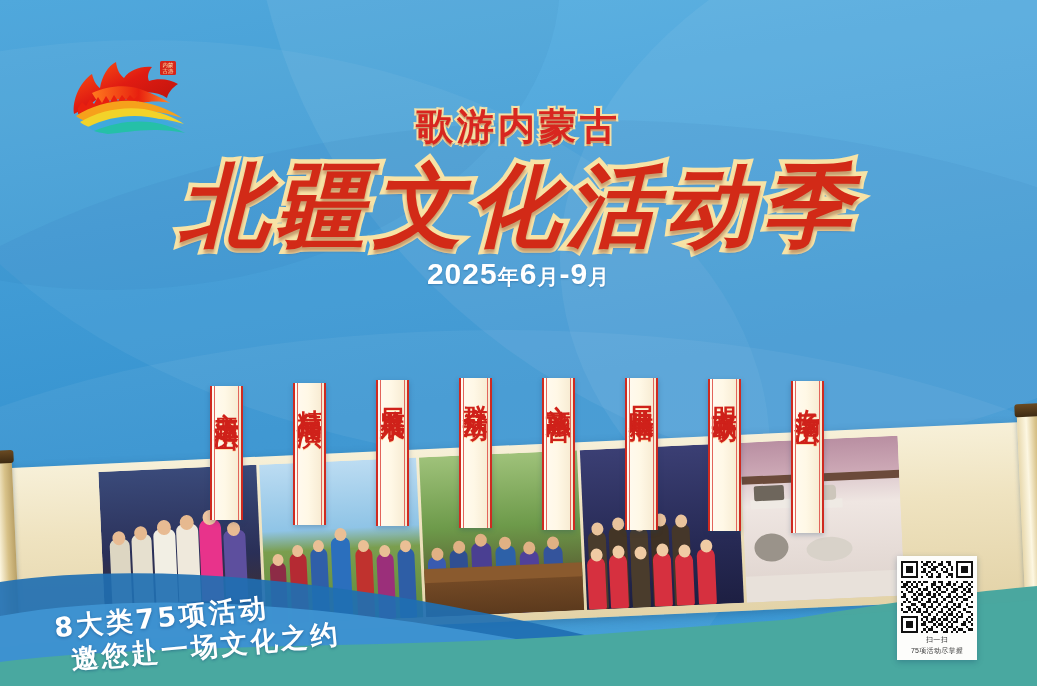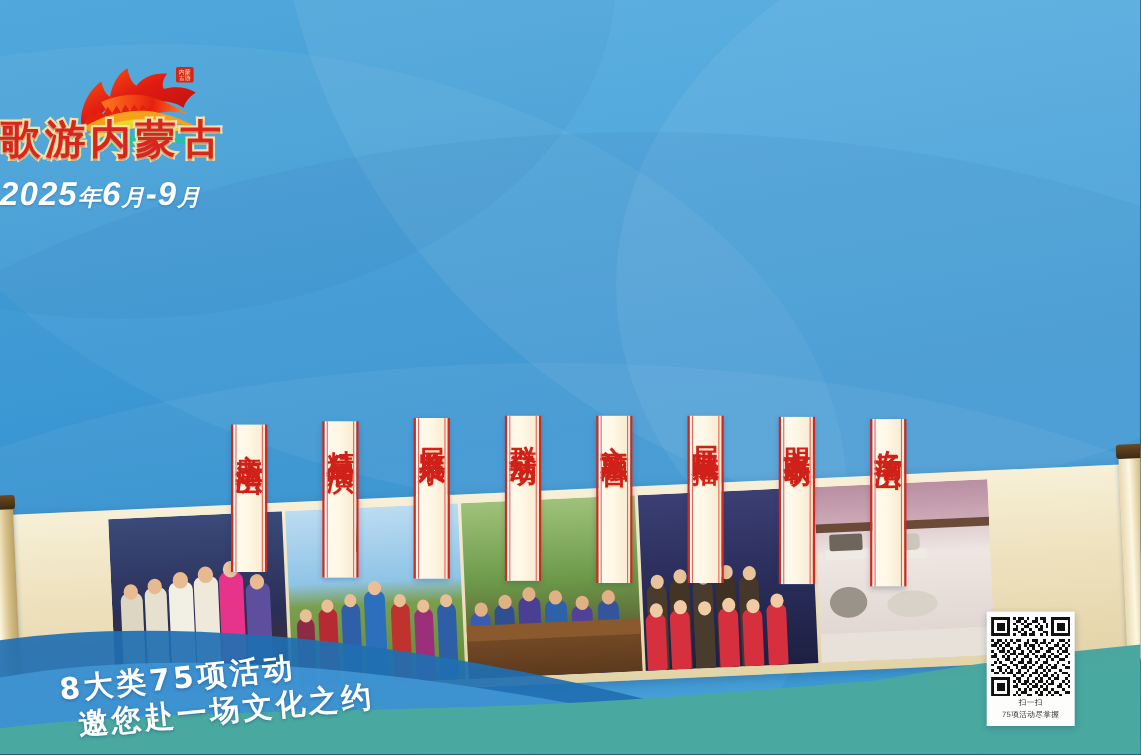--- a/index.html
+++ b/index.html
@@ -17,21 +17,21 @@
   .arc2{width:1400px;height:1250px;left:250px;top:-760px;background:rgba(255,255,255,0.07);}
   .arc3{width:1250px;height:820px;left:-480px;top:40px;background:rgba(255,255,255,0.05);}
   .arc4{width:1700px;height:900px;left:-260px;top:120px;background:rgba(10,80,140,0.055);}
   .arc5{width:1100px;height:760px;left:560px;top:-120px;background:rgba(255,255,255,0.06);}
   .arc6{width:1600px;height:700px;left:-300px;top:330px;background:rgba(255,255,255,0.05);}
   .arc7{width:900px;height:620px;left:-340px;top:-330px;background:rgba(10,80,140,0.05);}
 
   
   .logo{position:absolute;left:64px;top:48px;width:124px;height:86px;}
   
-  .headline{position:absolute;left:0;top:108px;width:1037px;}
+  .headline{position:absolute;left:0;top:108px;width:1037px;text-align:center;}
   .title-small{
     font-size:37px;font-weight:bold;letter-spacing:4px;
     color:#d8261f;
     -webkit-text-stroke:4px #f5e2a8;paint-order:stroke fill;
     text-shadow:0 2px 1px rgba(120,20,10,.35);
     line-height:1;
   }
   .title-big{
     margin-top:12px;
     font-family:"DejaVu Serif","Liberation Serif",serif;
@@ -40,23 +40,22 @@
     -webkit-text-stroke:9px #f7e3a6;paint-order:stroke fill;
     line-height:1.08;
     text-shadow:0 4px 3px rgba(110,25,10,.35);
     font-style:italic;
   }
   .place{
     margin-top:24px;color:#ffffff;font-size:21px;letter-spacing:7px;font-weight:500;
     text-shadow:0 1px 2px rgba(20,70,120,.35);
   }
   .date{
-    margin-top:15px;color:#ffffff;font-size:30px;font-weight:bold;letter-spacing:1px;
+    margin-top:3px;color:#ffffff;font-size:30px;font-weight:bold;letter-spacing:1px;
     text-shadow:0 1px 2px rgba(20,70,120,.35);
-    font-style:italic;
   }
   .date .cn{font-size:21px;}
 
   
   .banners{position:absolute;left:0;top:0;width:1037px;height:686px;pointer-events:none;}
   .vbanner{
     position:absolute;width:33px;pointer-events:auto;
     background:linear-gradient(90deg,#fffaf0 0%,#fff8e6 45%,#f6e9cf 100%);
     border-left:2px solid #cf2a20;border-right:2px solid #cf2a20;
     box-shadow:0 2px 5px rgba(20,60,100,.28);
@@ -176,20 +175,21 @@
       <rect x="96" y="13" width="16" height="14" rx="1.5" fill="#d6251a"></rect>
       <g fill="#ffe9b0" font-size="5.4" font-family="DejaVu Serif, serif">
         <text x="98.5" y="19">内蒙</text>
         <text x="98.5" y="25">古游</text>
       </g>
     </svg>
   </div>
 
   <div class="headline">
     <div class="title-small">歌游内蒙古</div>
+    <div class="title-big">北疆文化活动季</div>
     <div class="date">
       <span>2025</span><span class="cn">年</span><span>6</span><span class="cn">月</span><span>-</span><span>9</span><span class="cn">月</span>
     </div>
   </div>
 
   <div class="scroll">
     <div class="scroll-inner">
       <div class="scroll-paper"></div>
 
       <div class="photos">

